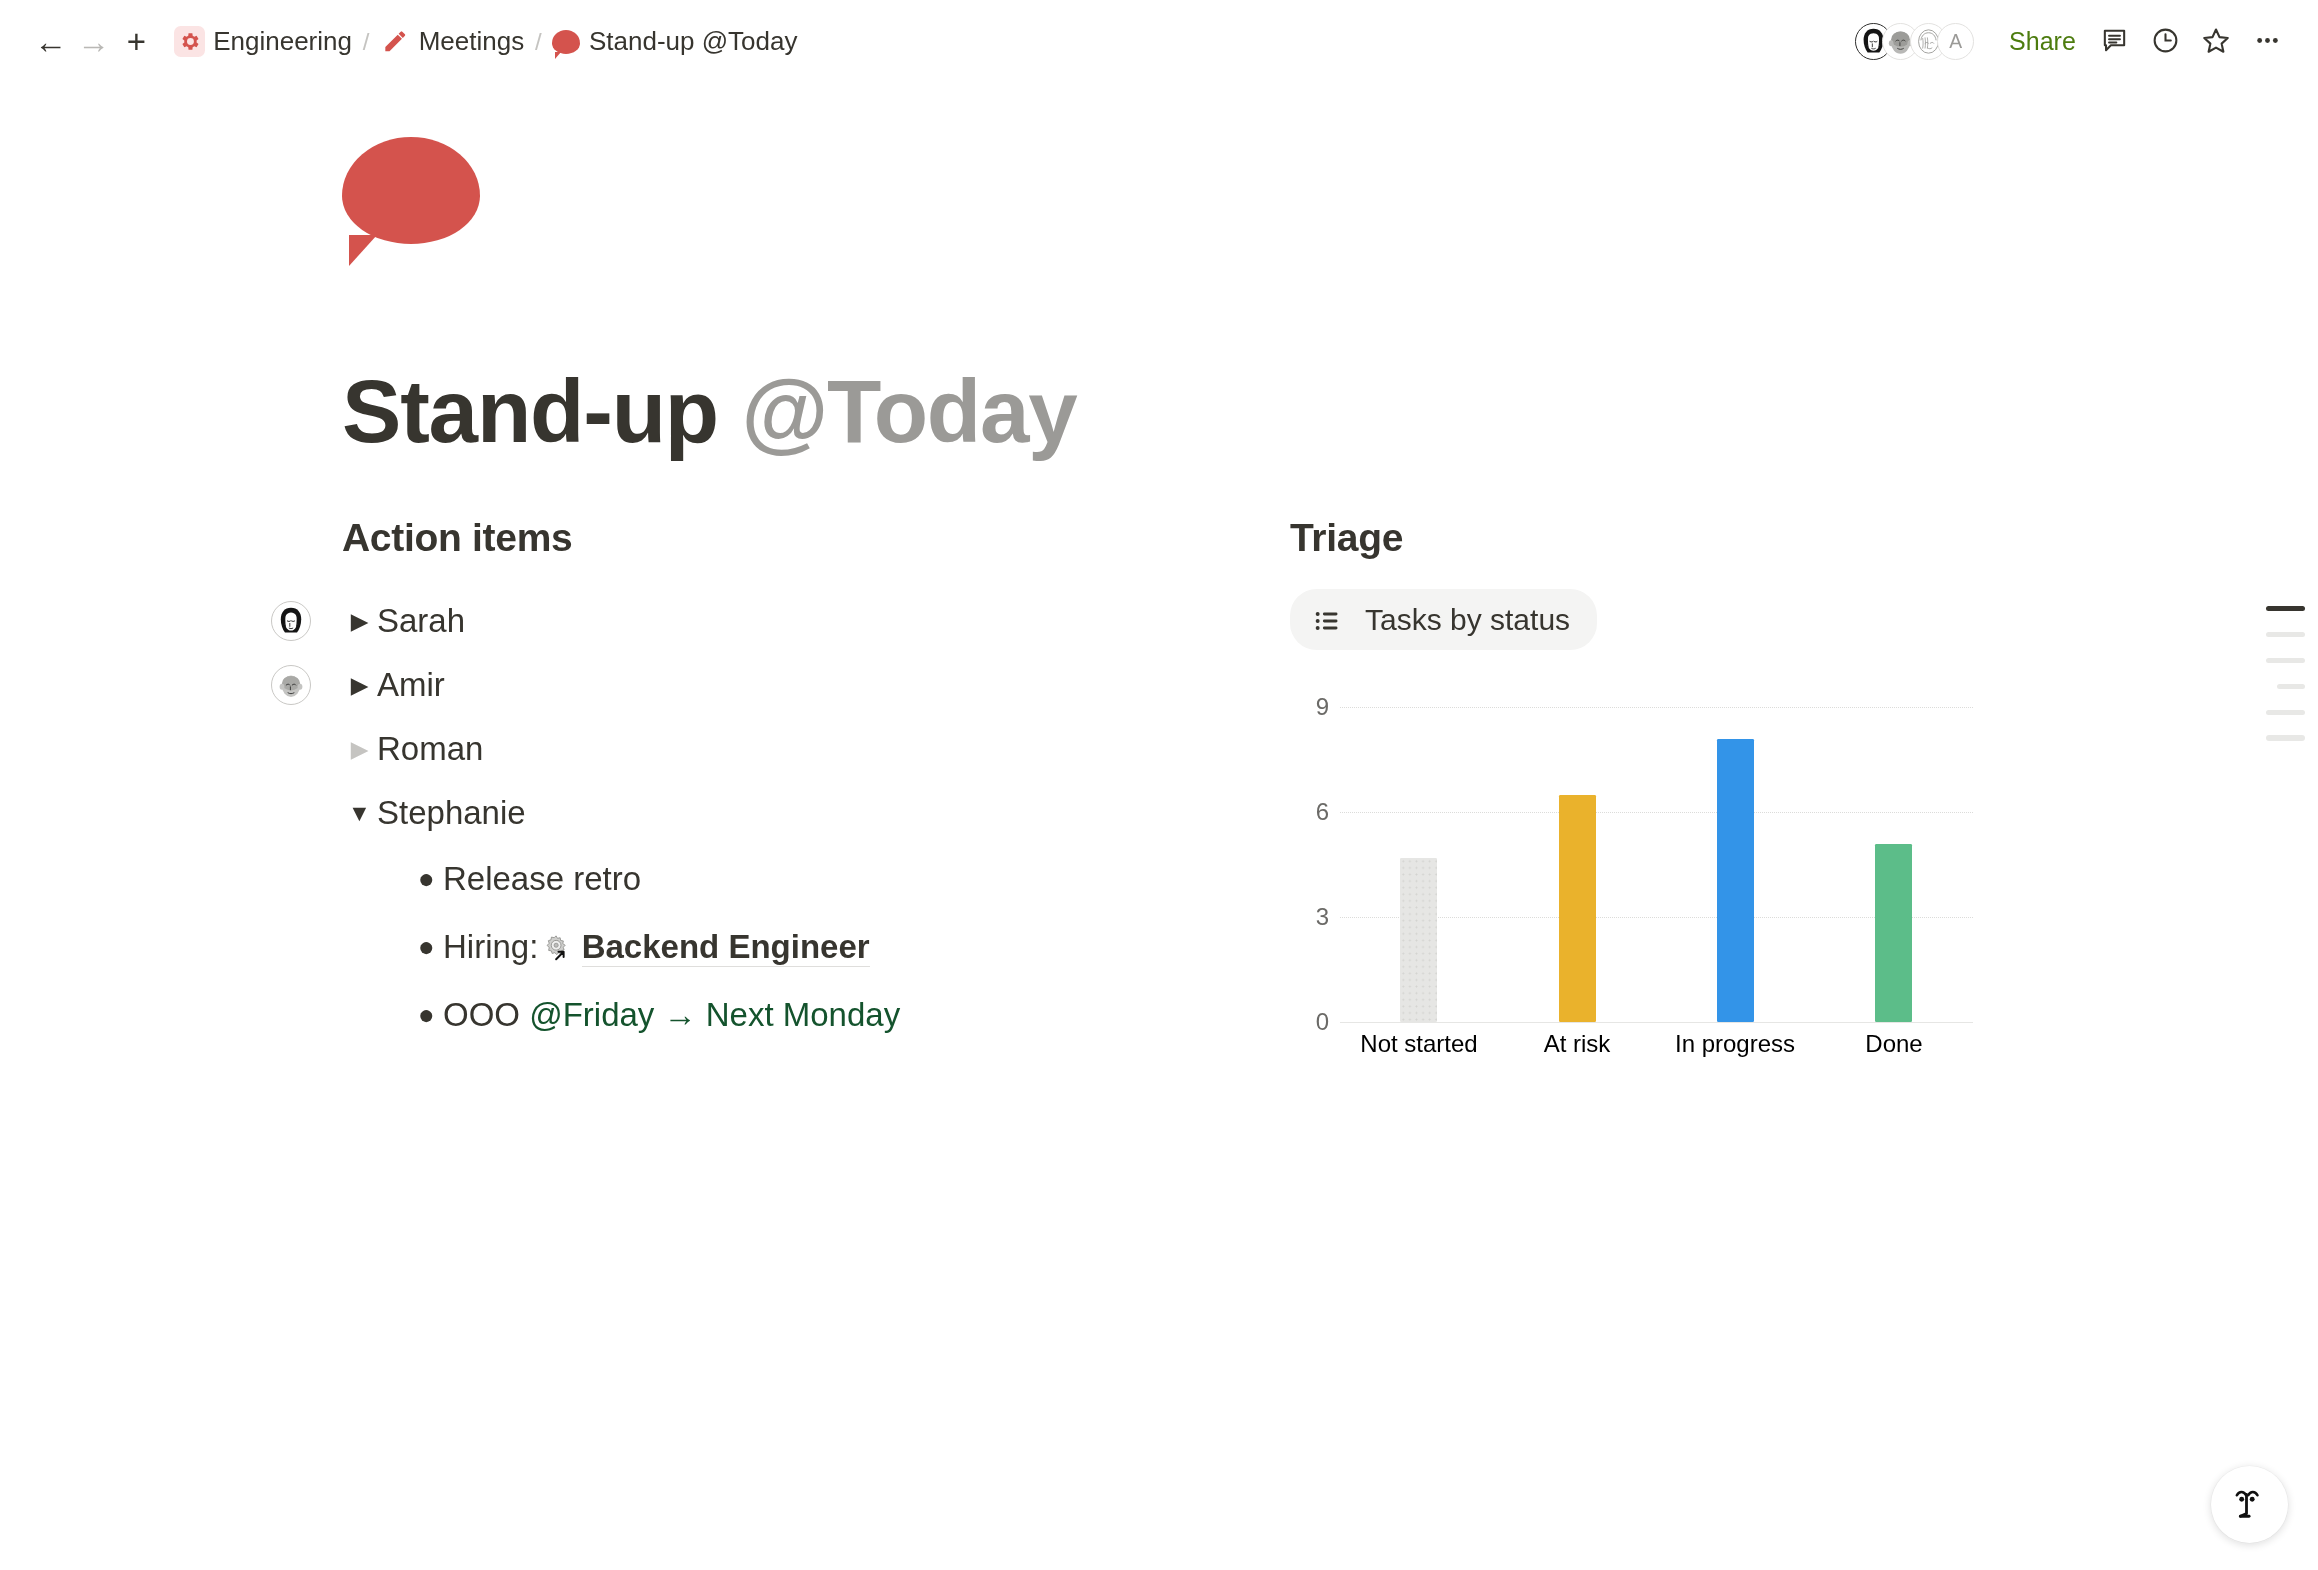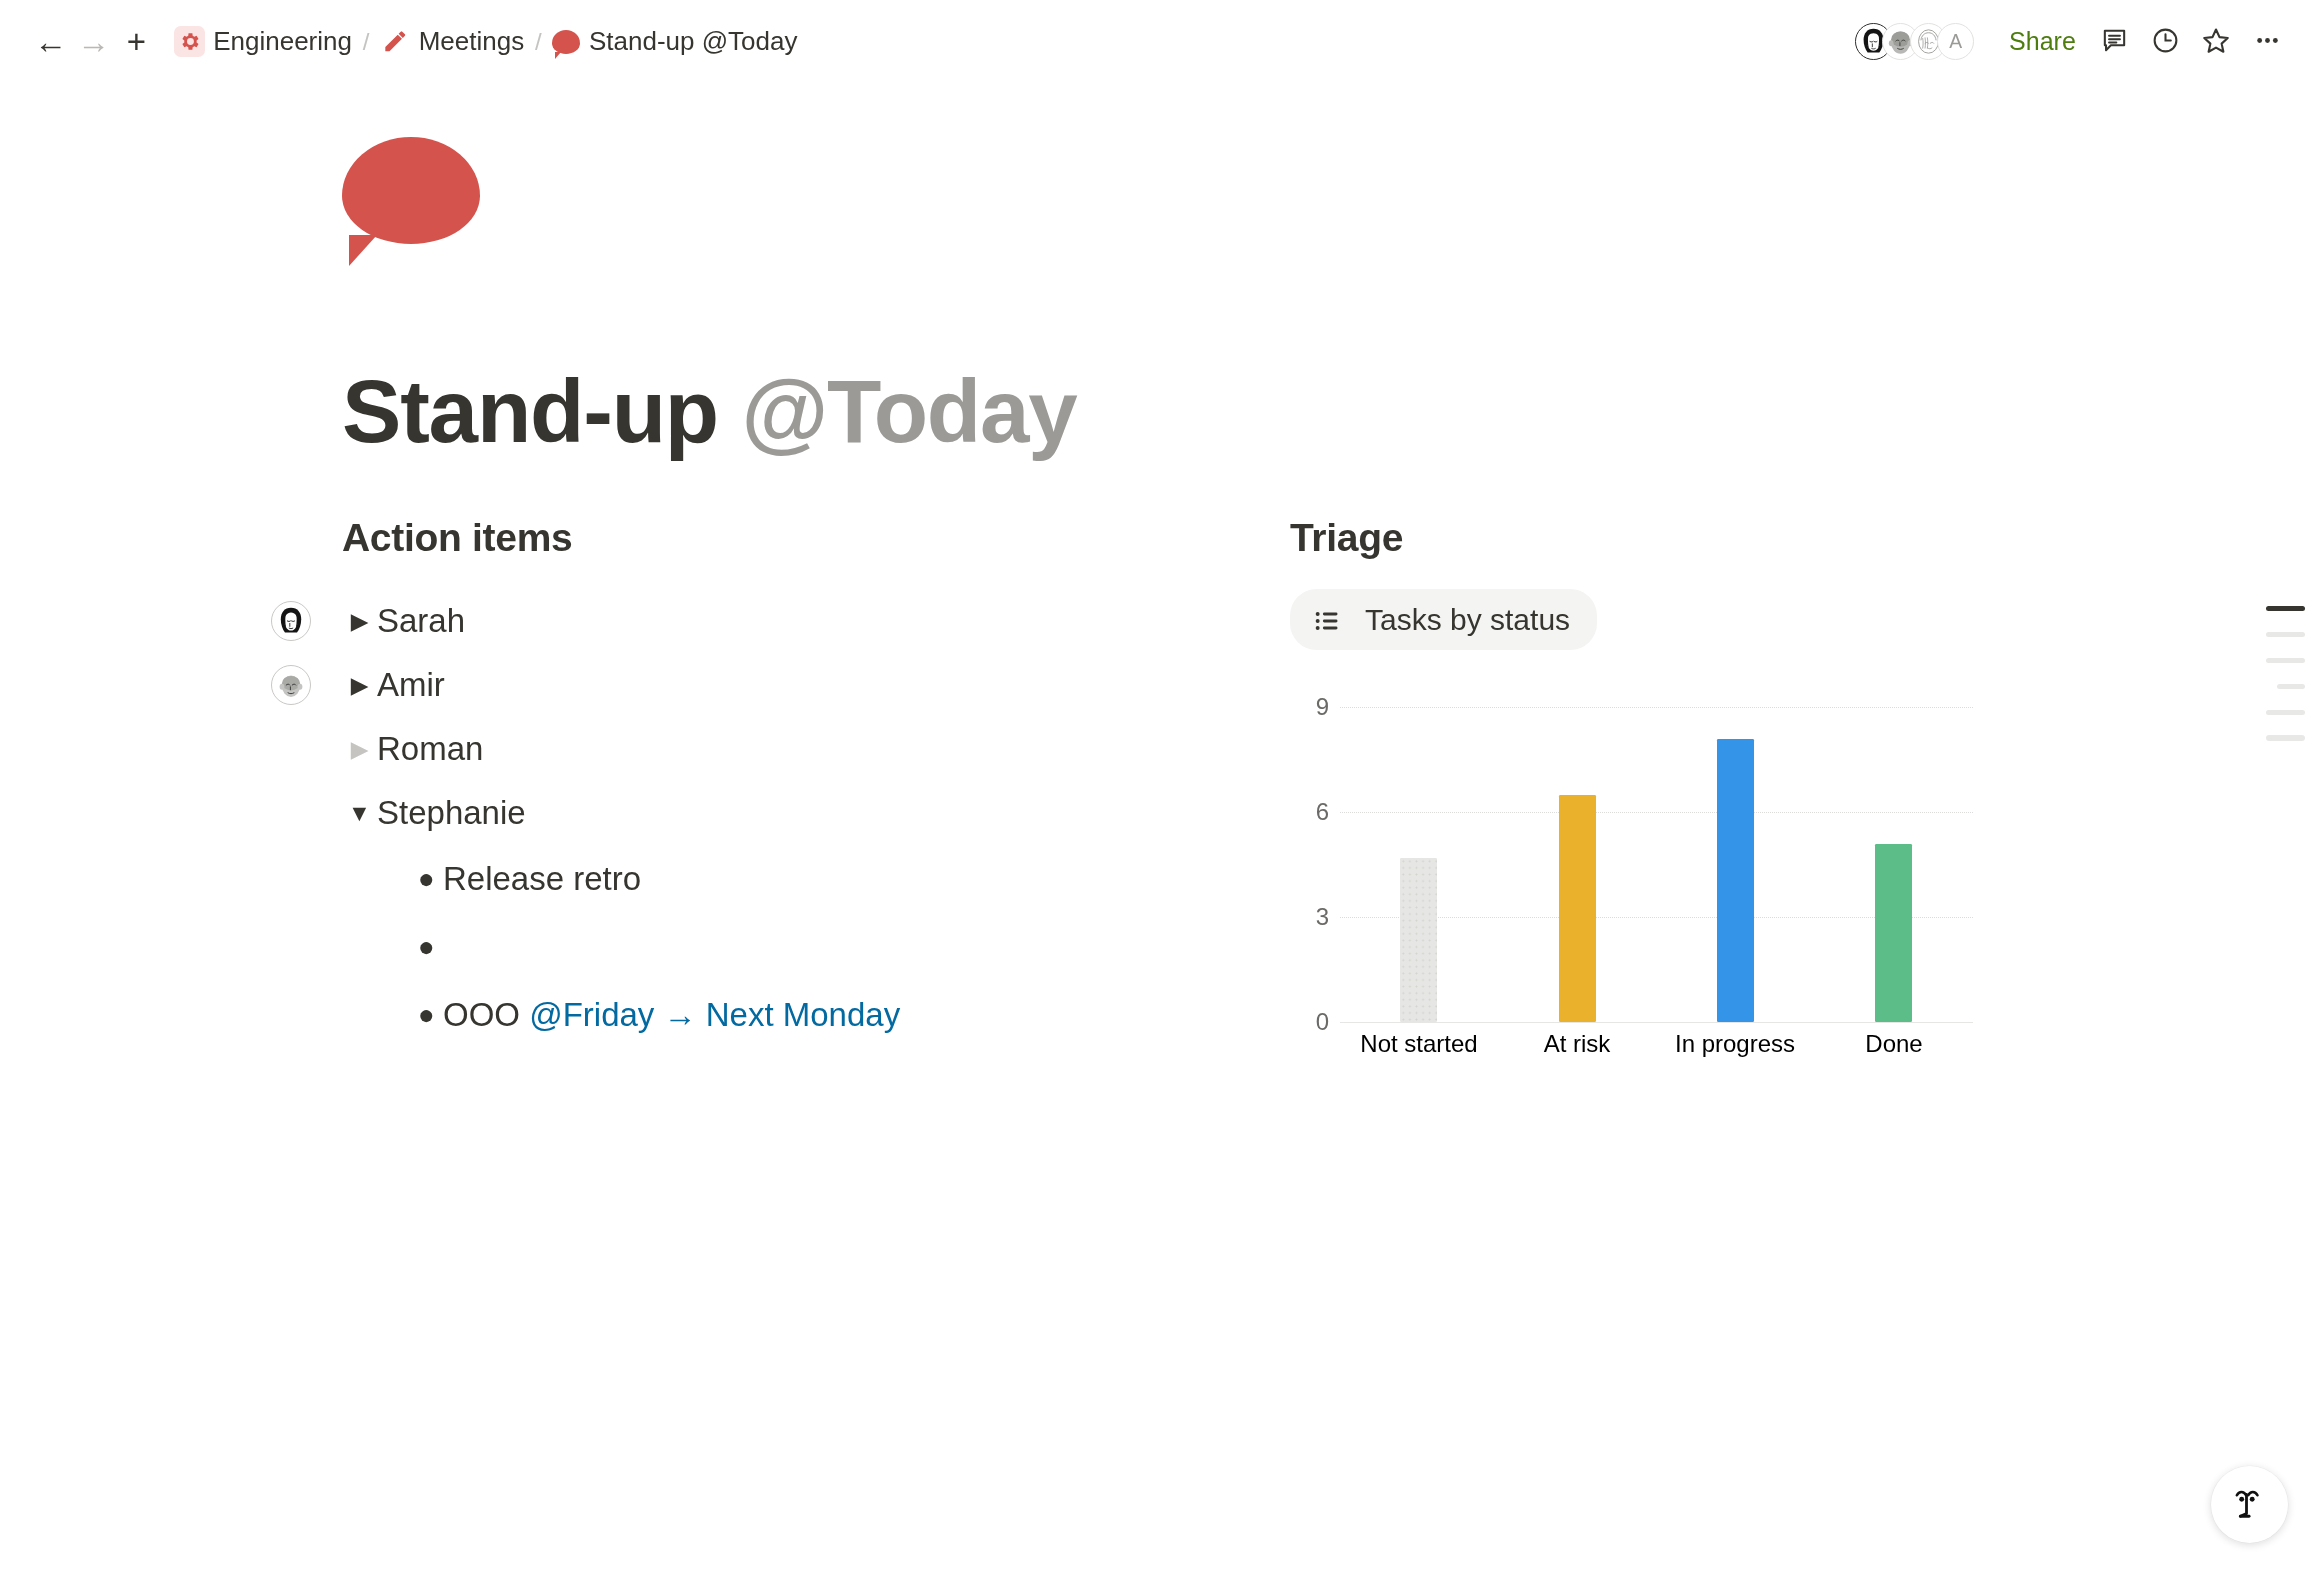--- a/index.html
+++ b/index.html
@@ -144,21 +144,21 @@
   .bullet-row {
     display: flex; align-items: center; height: 68px;
     padding-left: 68px;
   }
   .bullet-dot {
     width: 33px; flex: 0 0 auto; display: flex;
     align-items: center; justify-content: center;
     font-size: 28px; color: #37352f; line-height: 1;
   }
   .bullet-text { font-size: 33px; color: #37352f; display: flex; align-items: center; gap: 0; }
-  .muted-txt { color: #0369a1; }
+  .muted-txt { color: #14532d; }
   .link-page {
     font-weight: bold; color: #37352f;
     border-bottom: 1.8px solid #dfdedc; cursor: pointer;
   }
   .gear-emoji-wrap {
     display: inline-flex; align-items: center;
     margin: 0 8.5px 0 4.8px; position: relative; top: 1.2px;
   }
 
   
@@ -406,20 +406,34 @@
           <span class="ai-name">Stephanie</span>
         </div>
 
         <div class="bullet-row">
           <span class="bullet-dot">●</span>
           <span class="bullet-text">Release retro</span>
         </div>
 
         <div class="bullet-row">
           <span class="bullet-dot">●</span>
+          <span class="bullet-text">
+            <span>Hiring:</span>
+            <span class="gear-emoji-wrap">
+              <svg width="30" height="30" viewBox="0 0 32 32" aria-hidden="true">
+                <g>
+                  <path fill="#cfcfcd" stroke="#8e8e8b" stroke-width="0.9" d="M14 2l1.4 2.6 2.9-.6.5 2.9 2.9.5-.6 2.9L23.7 12l-2.1 2.1.9 2.8-2.8.9-.5 2.9-2.9-.6L14.7 22l-2.1-2.1-2.8.9-.9-2.8-2.9-.5.6-2.9L4.5 12l2.1-2.1-.9-2.8 2.8-.9.5-2.9 2.9.6z"></path>
+                  <circle cx="14" cy="12" r="5.2" fill="#efefee" stroke="#8e8e8b" stroke-width="0.9"></circle>
+                  <circle cx="14" cy="12" r="2.2" fill="#bdbdbb" stroke="#8e8e8b" stroke-width="0.8"></circle>
+                </g>
+                <path d="M14 27l8-8M22 19h-5.5M22 19v5.5" stroke="#111" stroke-width="2.1" fill="none" stroke-linecap="round" stroke-linejoin="round"></path>
+              </svg>
+            </span>
+            <span class="link-page">Backend Engineer</span>
+          </span>
         </div>
 
         <div class="bullet-row">
           <span class="bullet-dot">●</span>
           <span class="bullet-text">
             <span>OOO</span>&nbsp;<span class="muted-txt">@Friday</span>&nbsp;<span class="muted-txt">→</span>&nbsp;<span class="muted-txt">Next Monday</span>
           </span>
         </div>
       </div>
 

